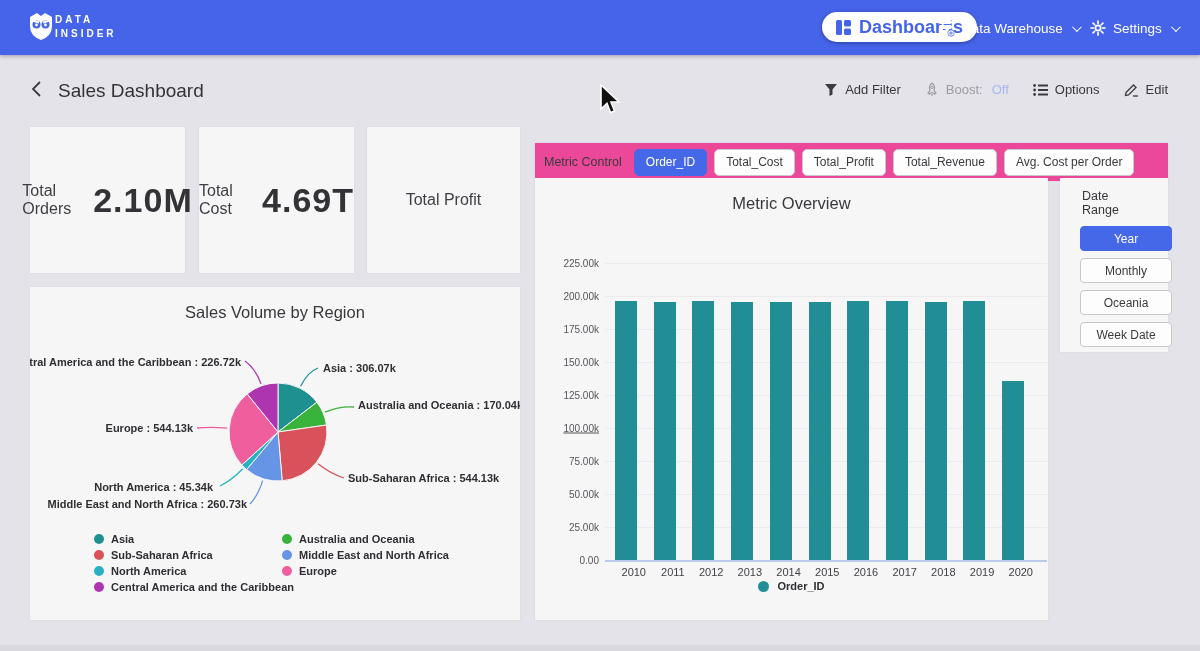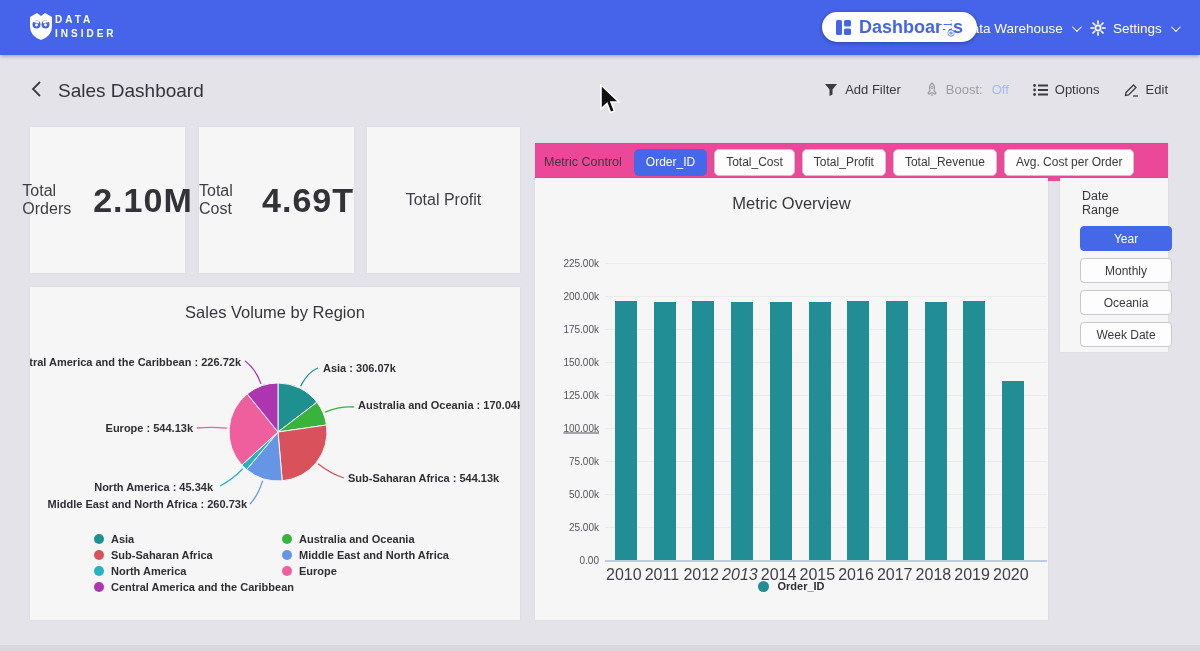--- a/index.html
+++ b/index.html
@@ -53,21 +53,21 @@
     font-size:16.5px; color:#38383c; }
   #pie-svg { position:absolute; left:0; top:0; }
   
   .bar-card { left:535px; top:178px; width:513px; height:442px; }
   #bar-plot { position:absolute; left:7px; top:0; width:513px; height:352px;margin-top:16px; }
   .gridline { position:absolute; height:1px; background:#ebebee; }
   .baseline { position:absolute; height:2px; background:#bdc9ec; }
   .ytick { position:absolute; width:55px; text-align:right; font-size:10px; color:#55555b;
     transform:translateY(-50%); }
   .bar { position:absolute; background:#208e94; cursor:pointer; }
-  .xtick { position:absolute; width:40px; text-align:left; font-size:16px; color:#3f3f45; }
+  .xtick { position:absolute; width:40px; text-align:right; font-size:11px; color:#3f3f45; }
   .bar-legend { position:absolute; left:0; right:0; top:402px; display:flex;
     justify-content:center; align-items:center; gap:8px; }
   .legend-dot { width:11px; height:11px; border-radius:50%; background:#208e94; }
   .bar-legend span { font-size:11px; font-weight:bold; color:#2f2f33; }
   
   .date-card { left:1060px; top:178px; width:108px; height:174px; padding:9px 20px; }
   .date-title { font-size:12.5px; color:#36363a; margin:2px 0 9px 2px; }
   .date-btn { display:block; width:92px; height:25px; margin:0 auto 7px auto;
     border:1px solid #c8c7cd; border-radius:4px; background:#fdfdfe; font-size:12px;
     color:#3a3a3e; cursor:pointer; font-family:"Liberation Sans",sans-serif; }
@@ -261,21 +261,21 @@
       <div class="ytick" style="left: 2px; top: 333px;">25.00k</div>
       <div class="baseline" style="left: 63px; top: 366px; width: 442px;"></div>
       <div class="ytick" style="left: 2px; top: 366px;">0.00</div>
       <div class="bar" style="left: 73px; top: 107.4px; width: 22px; height: 258.6px; background: rgb(32, 142, 148);"></div>
       <div class="xtick" style="left: 64px; top: 372px;">2010</div>
       <div class="bar" style="left: 111.7px; top: 107.7px; width: 22px; height: 258.3px; background: rgb(32, 142, 148);"></div>
       <div class="xtick" style="left: 102.7px; top: 372px;">2011</div>
       <div class="bar" style="left: 150.4px; top: 106.8px; width: 22px; height: 259.2px; background: rgb(32, 142, 148);"></div>
       <div class="xtick" style="left: 141.4px; top: 372px;">2012</div>
       <div class="bar" style="left: 189.1px; top: 107.5px; width: 22px; height: 258.5px; background: rgb(32, 142, 148);"></div>
-      <div class="xtick" style="left: 180.1px; top: 372px; font-style: italic;">2013</div>
+      <div class="xtick" style="left: 180.1px; top: 372px;">2013</div>
       <div class="bar" style="left: 227.8px; top: 107.7px; width: 22px; height: 258.3px; background: rgb(32, 142, 148);"></div>
       <div class="xtick" style="left: 218.8px; top: 372px;">2014</div>
       <div class="bar" style="left: 266.5px; top: 107.5px; width: 22px; height: 258.5px; background: rgb(32, 142, 148);"></div>
       <div class="xtick" style="left: 257.5px; top: 372px;">2015</div>
       <div class="bar" style="left: 305.2px; top: 106.8px; width: 22px; height: 259.2px; background: rgb(32, 142, 148);"></div>
       <div class="xtick" style="left: 296.2px; top: 372px;">2016</div>
       <div class="bar" style="left: 343.9px; top: 107.3px; width: 22px; height: 258.7px; background: rgb(32, 142, 148);"></div>
       <div class="xtick" style="left: 334.9px; top: 372px;">2017</div>
       <div class="bar" style="left: 382.6px; top: 107.5px; width: 22px; height: 258.5px; background: rgb(32, 142, 148);"></div>
       <div class="xtick" style="left: 373.6px; top: 372px;">2018</div>

